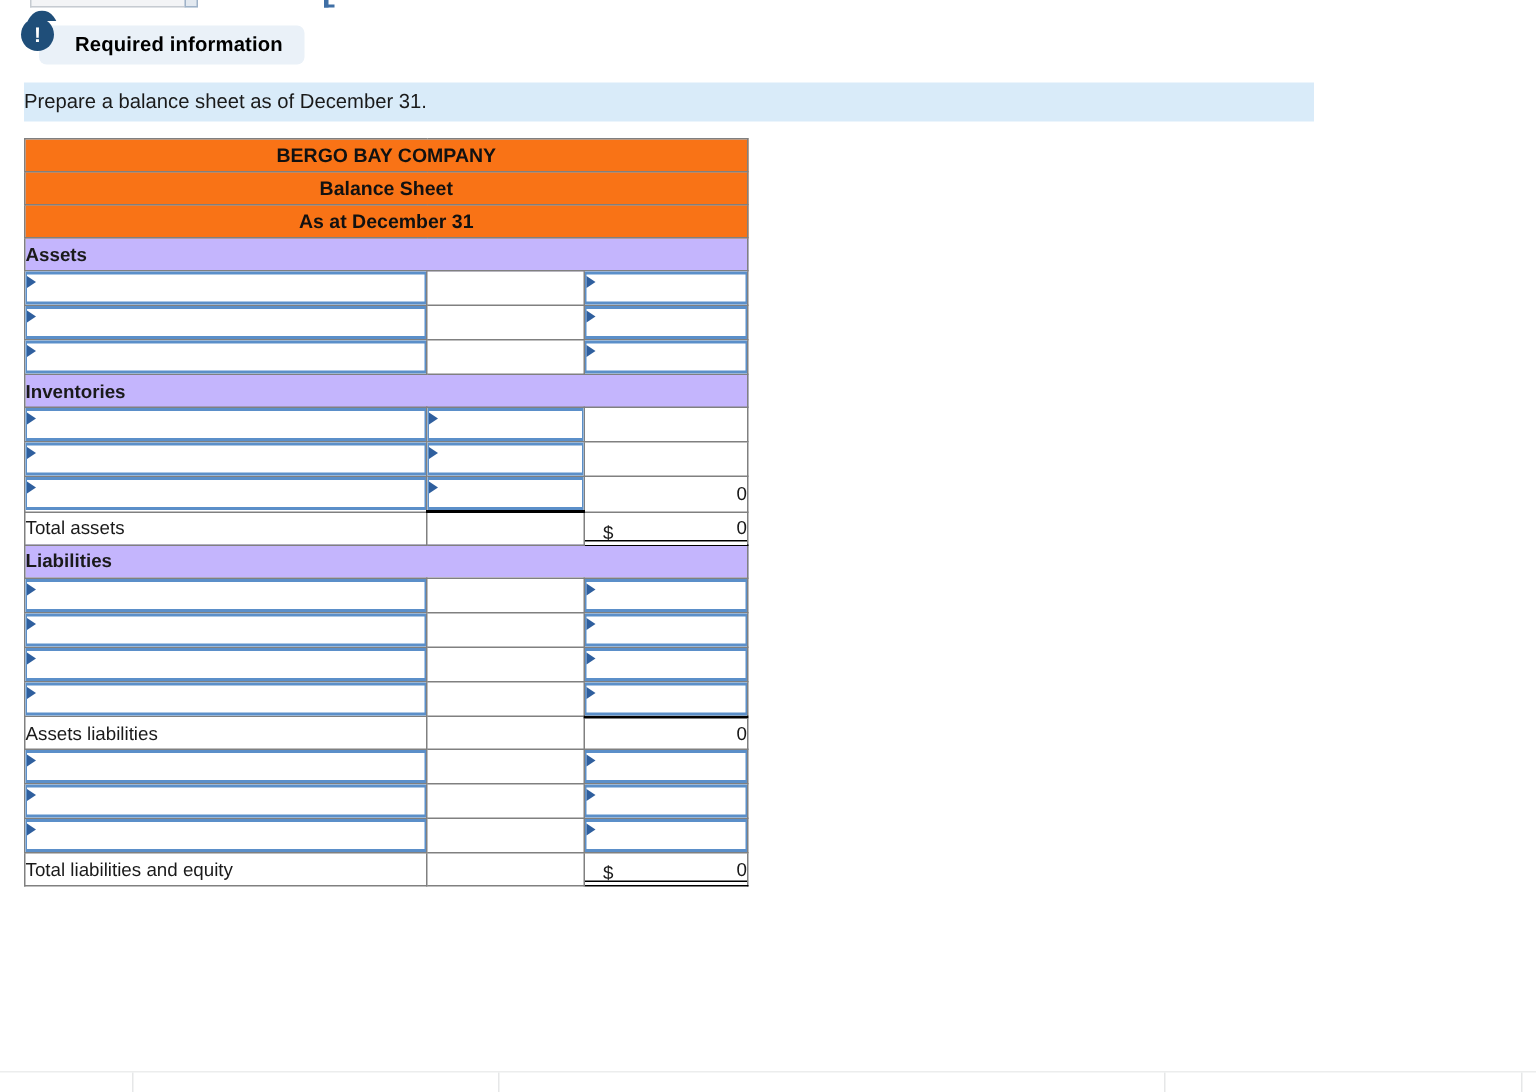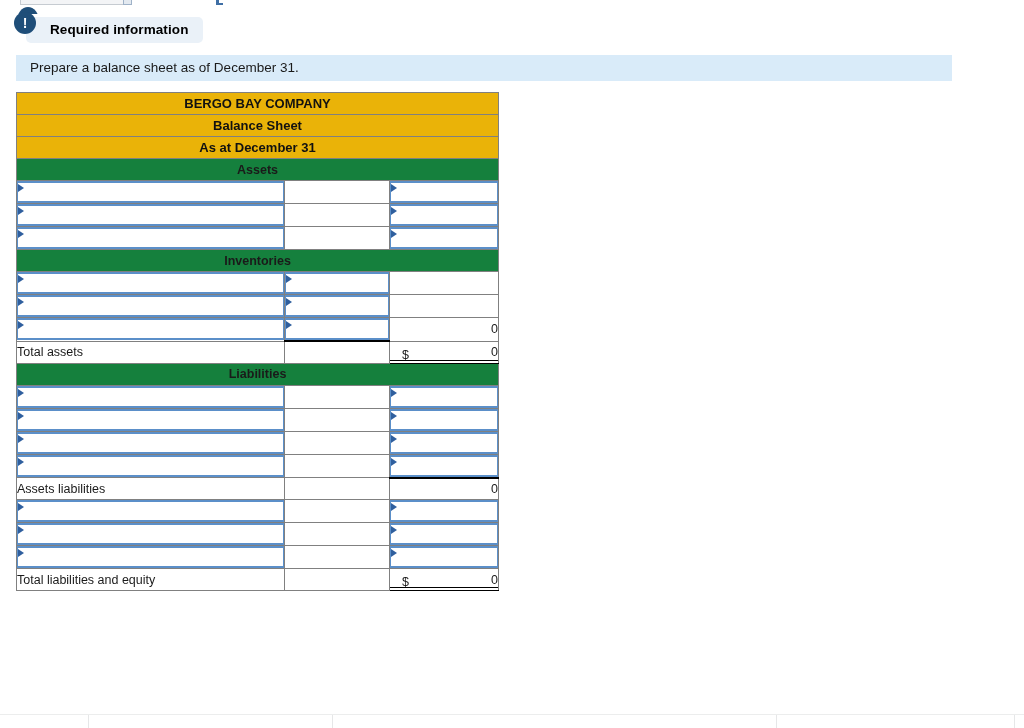--- a/index.html
+++ b/index.html
@@ -46,24 +46,24 @@
     width: 22px; height: 22px; border-radius: 50%;
     background: #1f4e79; color: #ffffff;
     font-size: 14px; font-weight: bold;
     display: flex; align-items: center; justify-content: center;
     line-height: 1;
   }
 
   
   #instruction {
     position: absolute; top: 55px; left: 16px;
-    width: 936px; height: 26px;
+    width: 860px; height: 26px;
     background: #d9ebf9;
     font-size: 13.5px; color: #1a1a1a;
-    padding-left: 14px; line-height: 26px;
+    line-height: 26px;
     white-space: nowrap;
   }
 
   
   #sheet {
     position: absolute; top: 92px; left: 16px;
     width: 482px;
     border-collapse: collapse;
     table-layout: fixed;
     font-size: 12.5px; color: #1a1a1a;
@@ -72,33 +72,33 @@
     border: 1px solid #808080;
     height: 22px;
     padding: 0;
     vertical-align: middle;
   }
   col.c1 { width: 268px; }
   col.c2 { width: 105px; }
   col.c3 { width: 109px; }
 
   .hdr {
-    background: #eab308;
+    background: #f97316;
     text-align: center;
     font-weight: bold;
     font-size: 13px;
     height: 27px;
     color: #111111;
   }
   .section {
-    text-align: center;
+    text-align: left;
     font-weight: bold;
     font-size: 12.5px;
     height: 26px;
-    background: #15803d;
+    background: #c4b5fd;
   }
   .lbl { padding-left: 5px; height: 26px; margin-left: 24px; }
   .num {
     text-align: right; padding-right: 5px; height: 26px;
   }
   .num.with-dollar { position: relative; }
   .num.with-dollar .dsign {
     position: absolute; left: 12px; top: 0; line-height: 26px;
   }
   .underline-top { border-top: 2px solid #000000 !important; }

